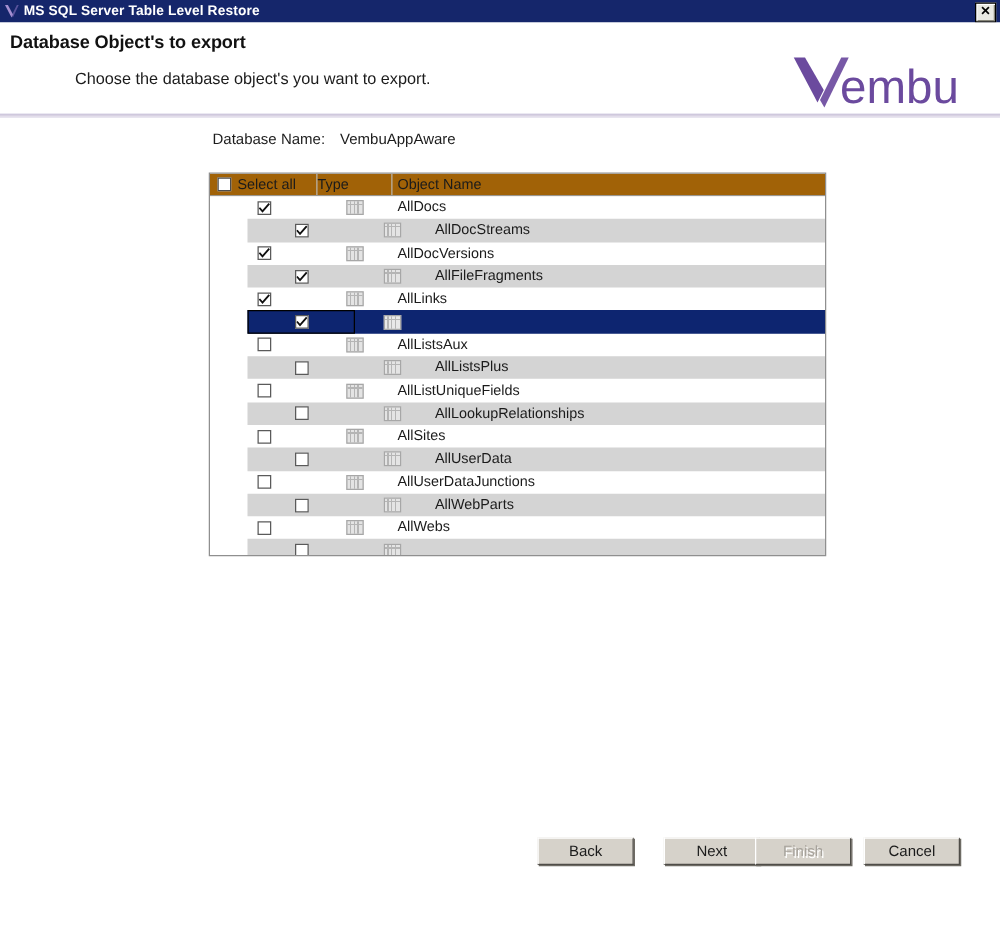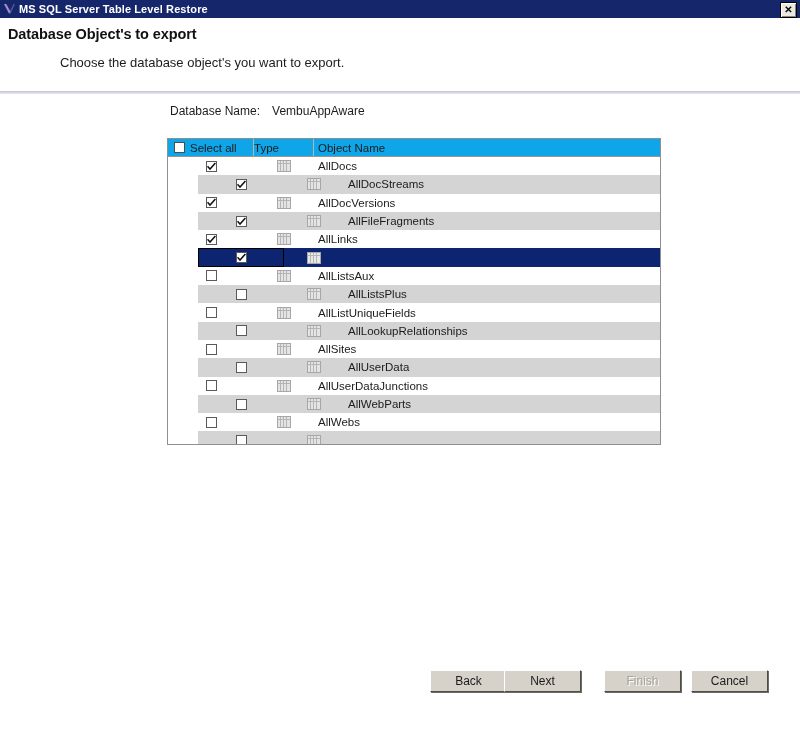--- a/index.html
+++ b/index.html
@@ -76,21 +76,21 @@
   
   #grid{
     position:absolute;left:167px;top:43px;
     width:494px;height:307px;
     background:#ffffff;
     border:1px solid #8f8f8f;
     box-sizing:border-box;
     overflow:hidden;
   }
   #grid-head{
-    display:flex;height:18px;background:#0ea5e9;
+    display:flex;height:18px;background:#a16207;
     border-bottom:1px solid #9a968f;
     box-sizing:border-box;
     font-size:11.5px;color:#1b1b1b;
   }
   .col-sel{width:86px;flex:none;display:flex;align-items:center;padding-left:6px;box-sizing:border-box;}
   .col-type{width:60px;flex:none;display:flex;align-items:center;justify-content:flex-start;box-sizing:border-box;}
   .col-name{flex:1 1 auto;display:flex;align-items:center;padding-left:4px;box-sizing:border-box;}
 
   #grid-head .col-sel{border-right:1px solid #b9b4ac;}
   #grid-head .col-type{border-right:1px solid #b9b4ac;}
@@ -155,21 +155,21 @@
     border-right-color:#4f4d48;border-bottom-color:#4f4d48;
     box-sizing:border-box;
     font-family:"Liberation Sans", sans-serif;
     font-size:12px;color:#1b1b1b;
     display:flex;align-items:center;justify-content:center;
     box-shadow:1px 1px 0 #6e6b64;
     cursor:pointer;white-space:nowrap;
   }
   .btn.disabled{color:#a6a29b;text-shadow:1px 1px 0 #ffffff;cursor:default;}
   #btn-back{left:430px;}
-  #btn-next{left:504px;text-align:center;}
+  #btn-next{left:531px;text-align:center;}
   #btn-finish{left:604px;}
   #btn-cancel{left:691px;}
 </style>
 </head>
 <body>
 
 <div id="titlebar">
   <span id="title-logo">
     <svg width="16" height="16" viewBox="0 0 16 16">
       <path d="M2 3 L7.2 13 L8.4 10.6 L4.3 3 Z" fill="#a48fd0"></path>
@@ -178,20 +178,27 @@
   </span>
   <span class="ttl">MS SQL Server Table Level Restore</span>
   <div id="close-btn">
     <span>✕</span>
   </div>
 </div>
 
 <div id="header">
   <div id="page-title">Database Object's to export</div>
   <div id="page-subtitle">Choose the database object's you want to export.</div>
+  <div id="brand-logo">
+    <svg width="150" height="48" viewBox="0 0 150 48">
+      <path d="M3 4 L22 40 L27 30 L12 4 Z" fill="#6b4a9e"></path>
+      <path d="M41 4 L24 38 L27.5 44 L47 4 Z" fill="#6b4a9e" opacity="0.92"></path>
+      <text x="40" y="40" font-family="Liberation Sans, sans-serif" font-size="38" fill="#6b4a9e">embu</text>
+    </svg>
+  </div>
 </div>
 <div id="header-rule"></div>
 
 <div id="body">
 
   <div id="dbname-row">
     <span class="lbl">Database Name:</span>
     <span class="val">VembuAppAware</span>
   </div>
 

